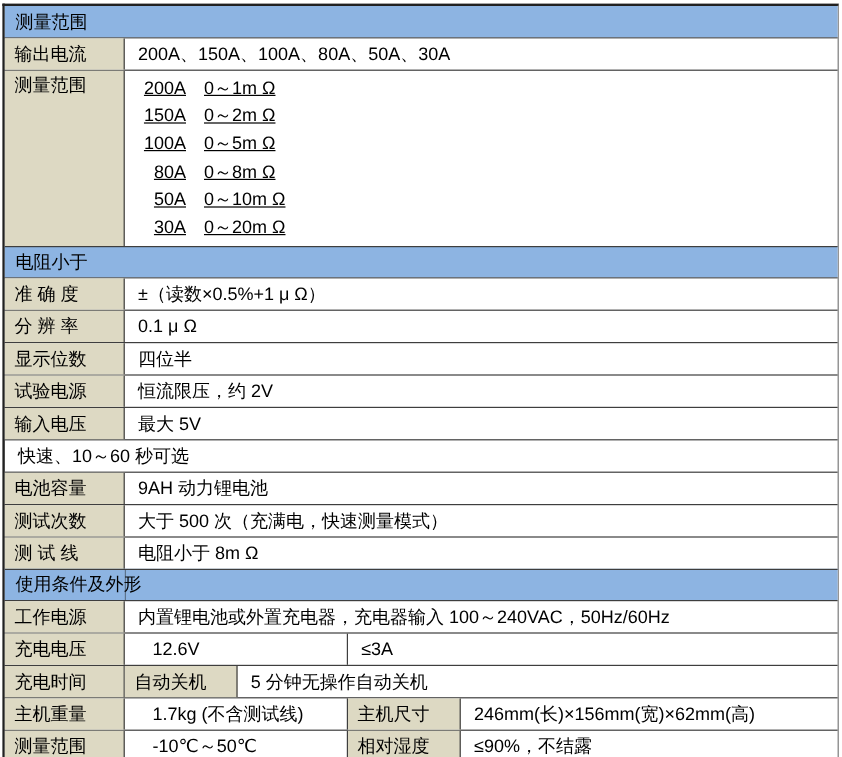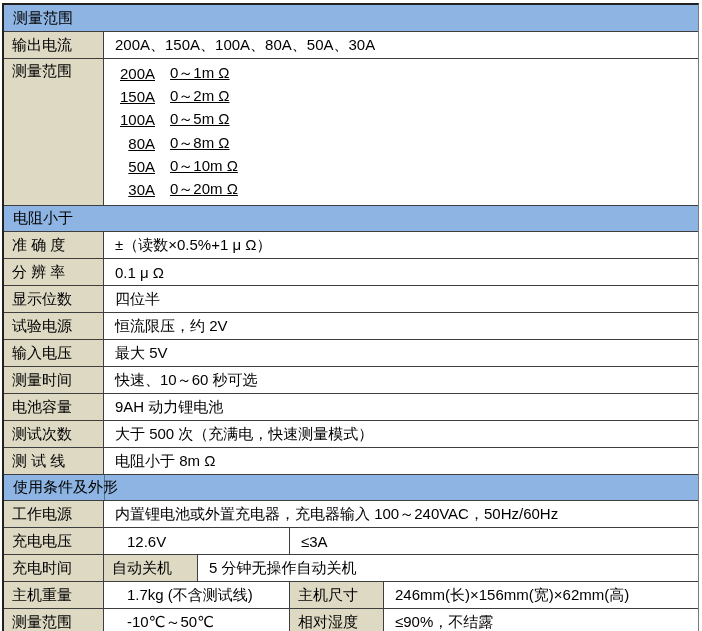--- a/index.html
+++ b/index.html
@@ -128,23 +128,20 @@
   </div>
   <div class="row">
     <div class="c1">
         <span>输入电压</span>
       </div>
     <div class="cv">
         <span>最大 5V</span>
       </div>
   </div>
   <div class="row">
-    <div class="c1">
-        <span>测量时间</span>
-      </div>
     <div class="cv">
         <span>快速、10～60 秒可选</span>
       </div>
   </div>
   <div class="row">
     <div class="c1">
         <span>电池容量</span>
       </div>
     <div class="cv">
         <span>9AH 动力锂电池</span>

